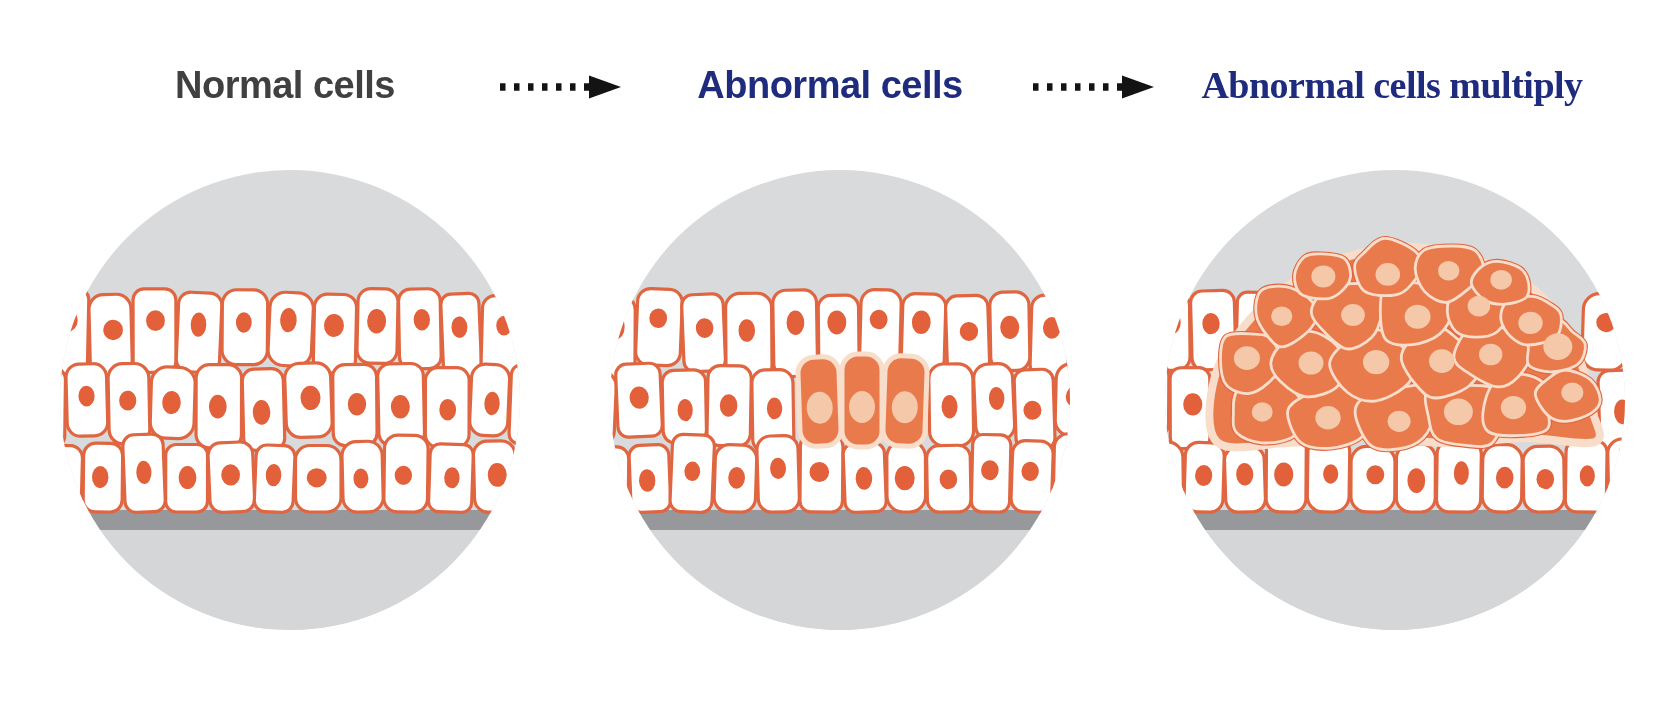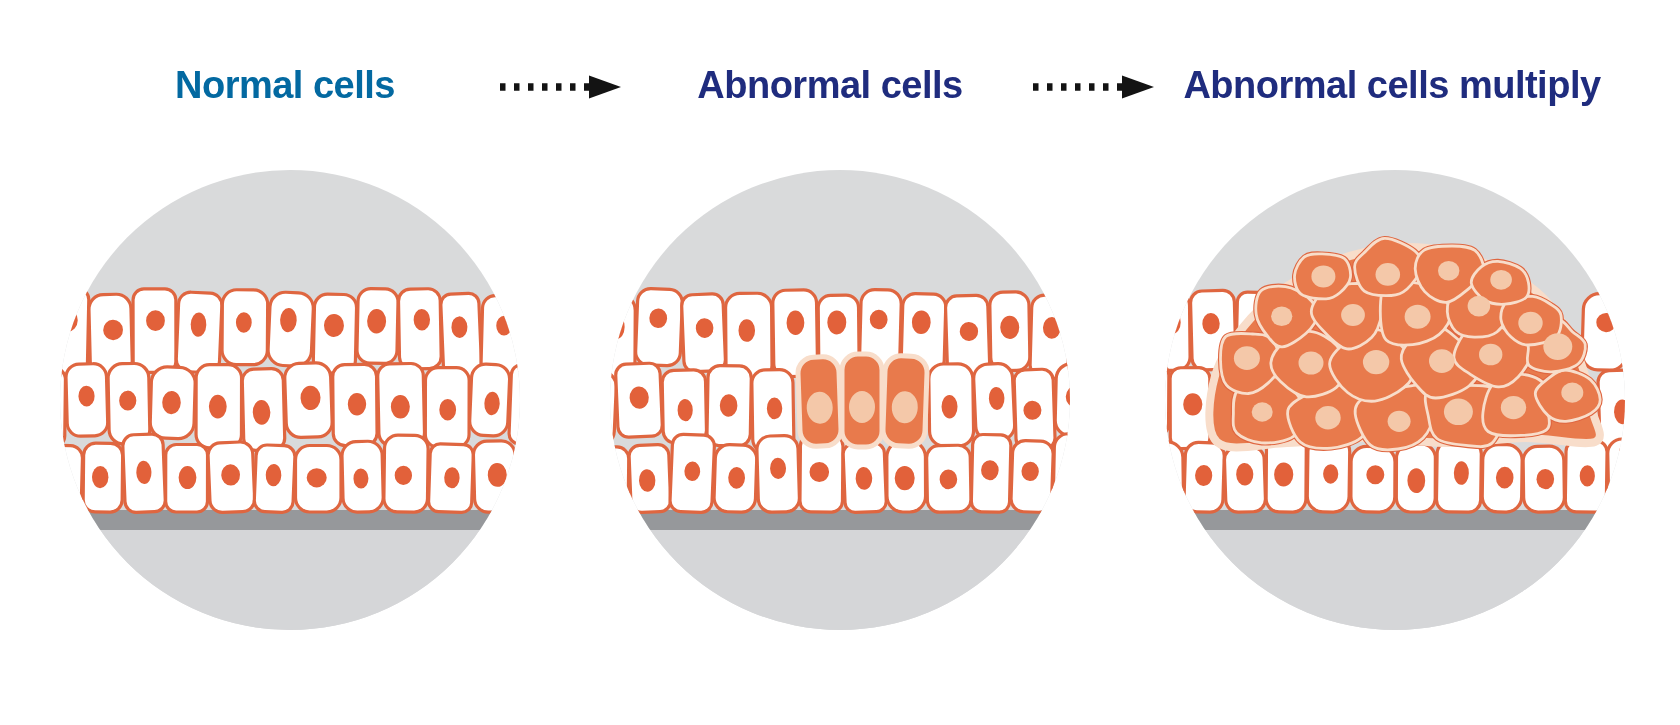--- a/index.html
+++ b/index.html
@@ -9,35 +9,35 @@
     font-family:"Liberation Sans", sans-serif;
   }
   .stage{position:absolute;left:0;top:0;width:1680px;height:725px;}
   .panel-label{
     position:absolute;top:62px;height:46px;line-height:46px;
     font-size:38px;font-weight:700;text-align:center;
     letter-spacing:-0.5px;
   }
   .label-1{left:120px;width:330px;}
   .label-2{left:665px;width:330px;}
-  .label-3{left:1172px;width:440px;}
+  .label-3{left:1172px;width:440px;font-family:Liberation Serif, serif;}
   .arrow-svg{position:absolute;top:73px;width:126px;height:28px;}
   .arrow-1{left:497px;}
   .arrow-2{left:1030px;}
   .panel-svg{position:absolute;top:170px;width:460px;height:460px;}
   .panel-a{left:60px;}
   .panel-b{left:610px;}
   .panel-c{left:1165px;}
 </style>
 </head>
 <body>
 
 <div class="stage">
 
-  <div class="panel-label label-1" style="color: #0369a1;">Normal cells</div>
+  <div class="panel-label label-1" style="color: #404040;">Normal cells</div>
 
   <svg class="arrow-svg arrow-1" viewBox="0 0 126 28">
       <line x1="3" y1="14" x2="92" y2="14" stroke="#131313" stroke-width="7.5" stroke-dasharray="5.5 8.5"></line>
       <polygon points="92,2.5 124,14 92,25.5" fill="#131313"></polygon>
     </svg>
 
   <div class="panel-label label-2" style="color: rgb(31, 44, 126); text-align: center;">Abnormal cells</div>
 
   <svg class="arrow-svg arrow-2" viewBox="0 0 126 28">
       <line x1="3" y1="14" x2="92" y2="14" stroke="#131313" stroke-width="7.5" stroke-dasharray="5.5 8.5"></line>

